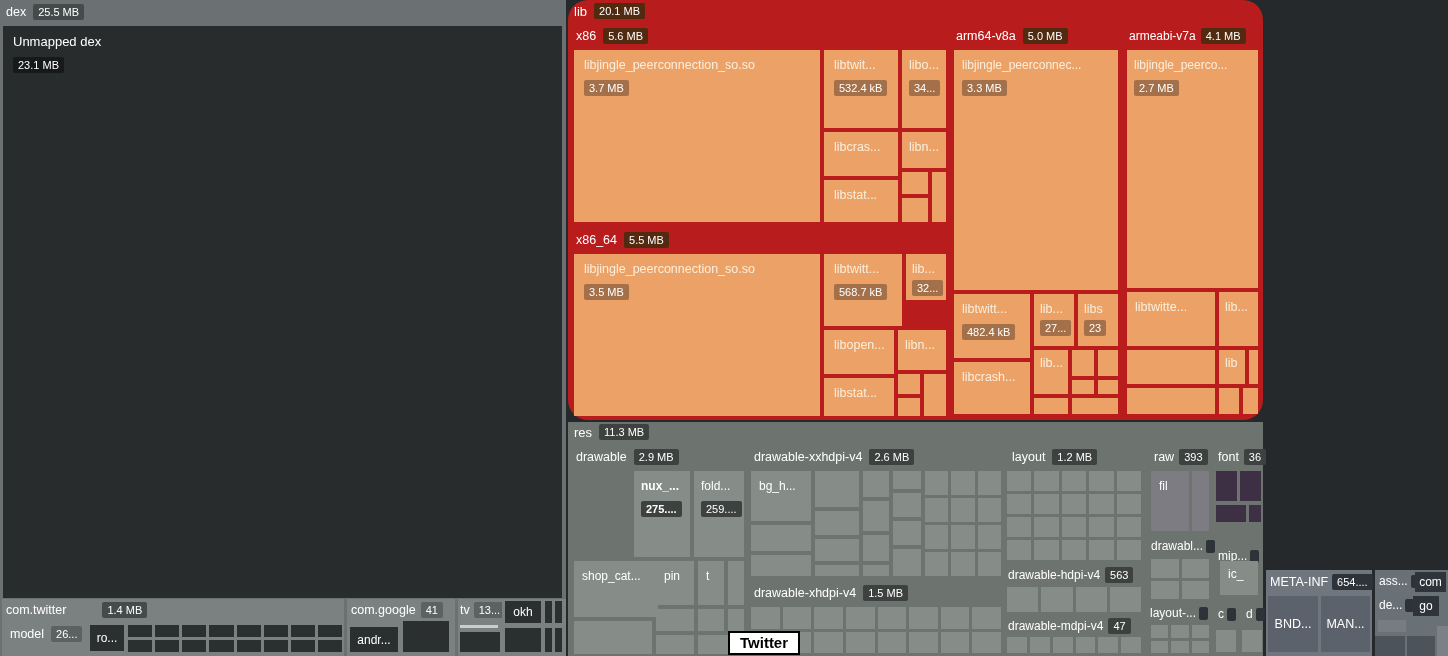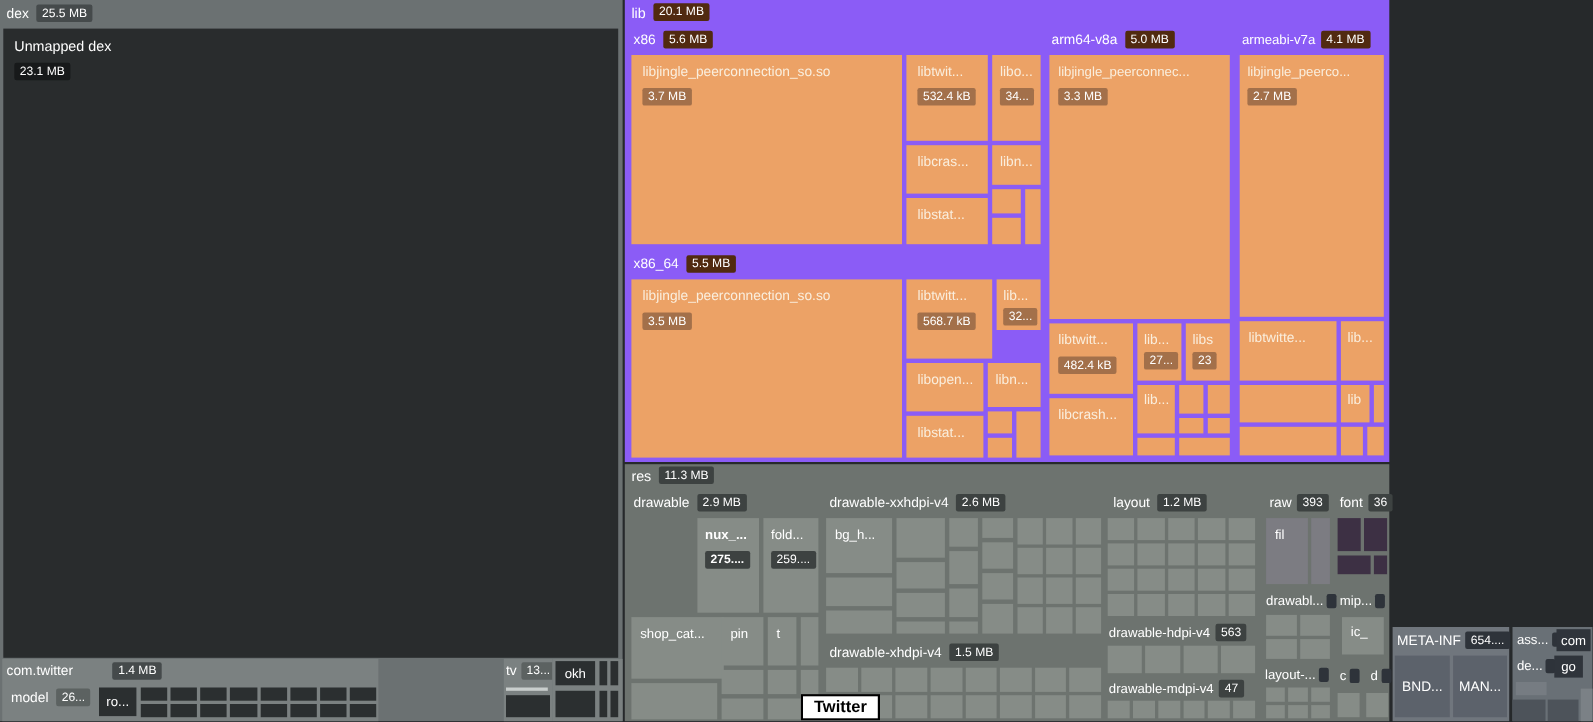--- a/index.html
+++ b/index.html
@@ -77,20 +77,30 @@
           <div class="mcell"></div>
           <div class="mcell"></div>
           <div class="mcell"></div>
           <div class="mcell"></div>
           <div class="mcell"></div>
           <div class="mcell"></div>
           <div class="mcell"></div>
         </div>
     </div>
 
+    <div class="sec" style="left:347px;top:599px;width:108px;height:57px;background:#7b8181;">
+      <div class="hd" style="left:4px;top:3px;gap:5px;">
+        <span class="hlabel">com.google</span>
+        <span class="badge bl">41</span>
+      </div>
+      <div class="cell dcell ctr" style="left:3px;top:28px;width:48px;height:25px;">
+        <span>andr...</span>
+      </div>
+      <div class="cell dcell" style="left:56px;top:22px;width:46px;height:31px;"></div>
+    </div>
 
     <div class="sec" style="left:458px;top:599px;width:44px;height:57px;background:#7b8181;">
       <div class="hd" style="left:2px;top:3px;gap:4px;">
         <span class="hlabel">tv</span>
         <span class="badge bl">13...</span>
       </div>
       <div class="cell" style="left:2px;top:26px;width:38px;height:3px;background:#c9cecd;"></div>
       <div class="cell dcell" style="left:2px;top:33px;width:40px;height:20px;"></div>
     </div>
 
@@ -99,21 +109,21 @@
         <span>okh</span>
       </div>
       <div class="cell dcell" style="left:3px;top:29px;width:36px;height:24px;"></div>
       <div class="cell dcell" style="left:43px;top:2px;width:7px;height:22px;"></div>
       <div class="cell dcell" style="left:53px;top:2px;width:7px;height:22px;"></div>
       <div class="cell dcell" style="left:43px;top:29px;width:7px;height:24px;"></div>
       <div class="cell dcell" style="left:53px;top:29px;width:7px;height:24px;"></div>
     </div>
   </div>
 
-  <div class="sec" style="left:568px;top:0;width:695px;height:420px;background:#8b5cf6;">
+  <div class="sec" style="left:568px;top:0;width:695px;height:420px;background:#b91c1c;border-radius:20px;">
     <div class="hd" style="left:6px;top:3px;">
       <span class="hlabel" style="font-size:13px;">lib</span>
       <span class="badge bb">20.1 MB</span>
     </div>
 
     <div class="sec" style="left:2px;top:24px;width:378px;height:201px;">
       <div class="hd" style="left:6px;top:4px;">
         <span class="hlabel">x86</span>
         <span class="badge bb">5.6 MB</span>
       </div>
@@ -453,21 +463,21 @@
       </div>
       <div class="mgrid" style="left:3px;top:22px;width:58px;height:40px;grid-template-columns:repeat(2,1fr);">
           <div class="mcell"></div>
           <div class="mcell"></div>
           <div class="mcell"></div>
           <div class="mcell"></div>
         </div>
     </div>
 
     <div class="sec" style="left:646px;top:115px;width:49px;height:66px;">
-      <div class="hd" style="left:4px;top:2px;gap:3px;">
+      <div class="hd" style="left:4px;top:12px;gap:3px;">
         <span class="hlabel" style="font-size:12px;">mip...</span>
         <span class="chip"></span>
       </div>
       <div class="cell gcell" style="left:6px;top:24px;width:38px;height:34px;">
         <div class="pad" style="padding:6px 8px;">
             <div class="clabel" style="font-size:12px;">ic_</div>
           </div>
       </div>
     </div>
 

